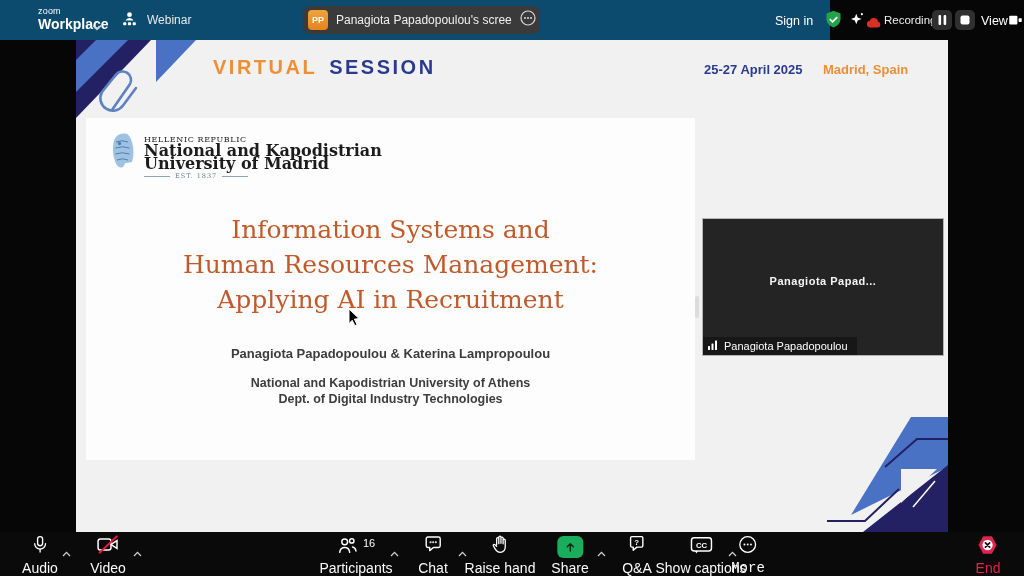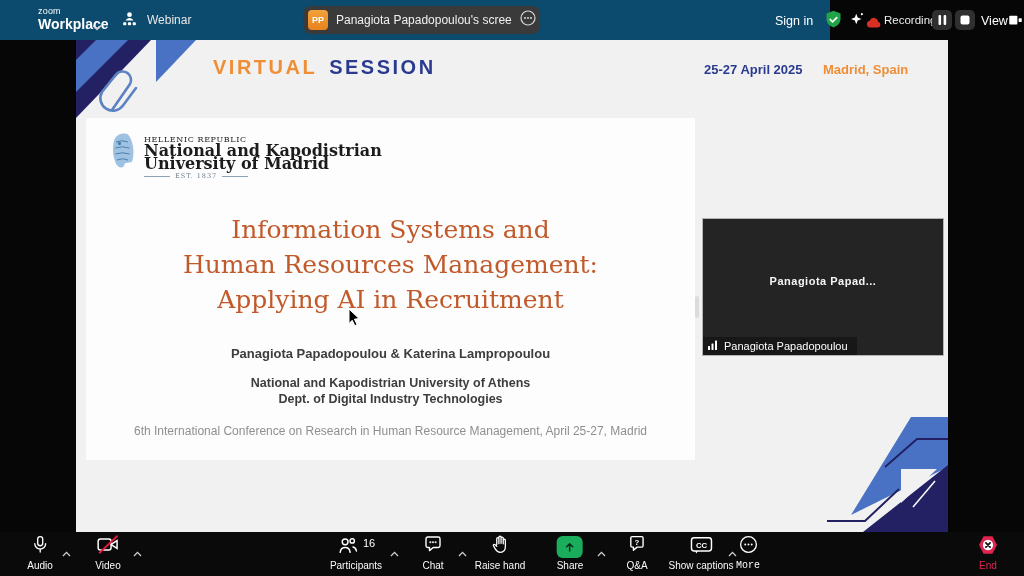--- a/index.html
+++ b/index.html
@@ -47,21 +47,21 @@
   .paperclip { position:absolute; left:14px; top:18px; }
   
   .video-tile { position:absolute; left:627px; top:179px; width:240px; height:136px; background:#242424; box-shadow:0 0 0 1px rgba(0,0,0,.25); }
   .video-name-center { position:absolute; left:0; top:56px; width:100%; text-align:center; color:#f5f5f5; font-size:11px; font-weight:700; letter-spacing:.5px; }
   .video-name-tag { position:absolute; left:0; bottom:0; background:rgba(12,12,12,.55); display:flex; align-items:center; gap:5px; padding:3px 9px 3px 5px; color:#fff; font-size:11px; }
   .resize-handle { position:absolute; left:619px; top:256px; width:4px; height:22px; border-radius:2px; background:#dcdcdc; }
   
   #toolbar { position:absolute; left:0; top:532px; width:1024px; height:44px; background:#0a0a0a; }
   .tb-item { position:absolute; top:3px; transform:translateX(-50%); display:flex; flex-direction:column; align-items:center; gap:2px; color:#fff; }
   .tb-icon-row { height:23px; display:flex; align-items:center; gap:4px; }
-  .tb-label { font-size:10px; color:#fafafa; white-space:nowrap; }
+  .tb-label { font-size:14px; color:#fafafa; white-space:nowrap; }
   .tb-count { font-size:11px; color:#fff; position:relative; top:-4px; }
   .chev { position:absolute; top:11px; }
   .share-btn { width:26px; height:22px; border-radius:6px; background:var(--share-green); display:flex; align-items:center; justify-content:center; }
   .end-label { color:var(--end-red); }
   .cursor { position:absolute; left:348px; top:308px; z-index:50; }
   svg text { font-family:"Liberation Sans", sans-serif; }
 </style>
 </head>
 <body>
 
@@ -187,21 +187,20 @@
 
     <div class="slide-title">
       <div>Information Systems and</div>
       <div>Human Resources Management:</div>
       <div>Applying AI in Recruitment</div>
     </div>
 
     <div class="authors">Panagiota Papadopoulou &amp; Katerina Lampropoulou</div>
     <div class="affil affil1">National and Kapodistrian University of Athens</div>
     <div class="affil affil2">Dept. of Digital Industry Technologies</div>
-    <div class="conference">6th International Conference on Research in Human Resource Management, April 25-27, Madrid</div>
   </div>
 
   <div class="resize-handle"></div>
 
   <div class="video-tile">
     <div class="video-name-center">Panagiota  Papad...</div>
     <div class="video-name-tag">
       <span>
         <svg width="11" height="10" viewBox="0 0 11 10" fill="#fff">
             <rect x="0" y="6" width="2" height="4" rx="0.5"></rect>

